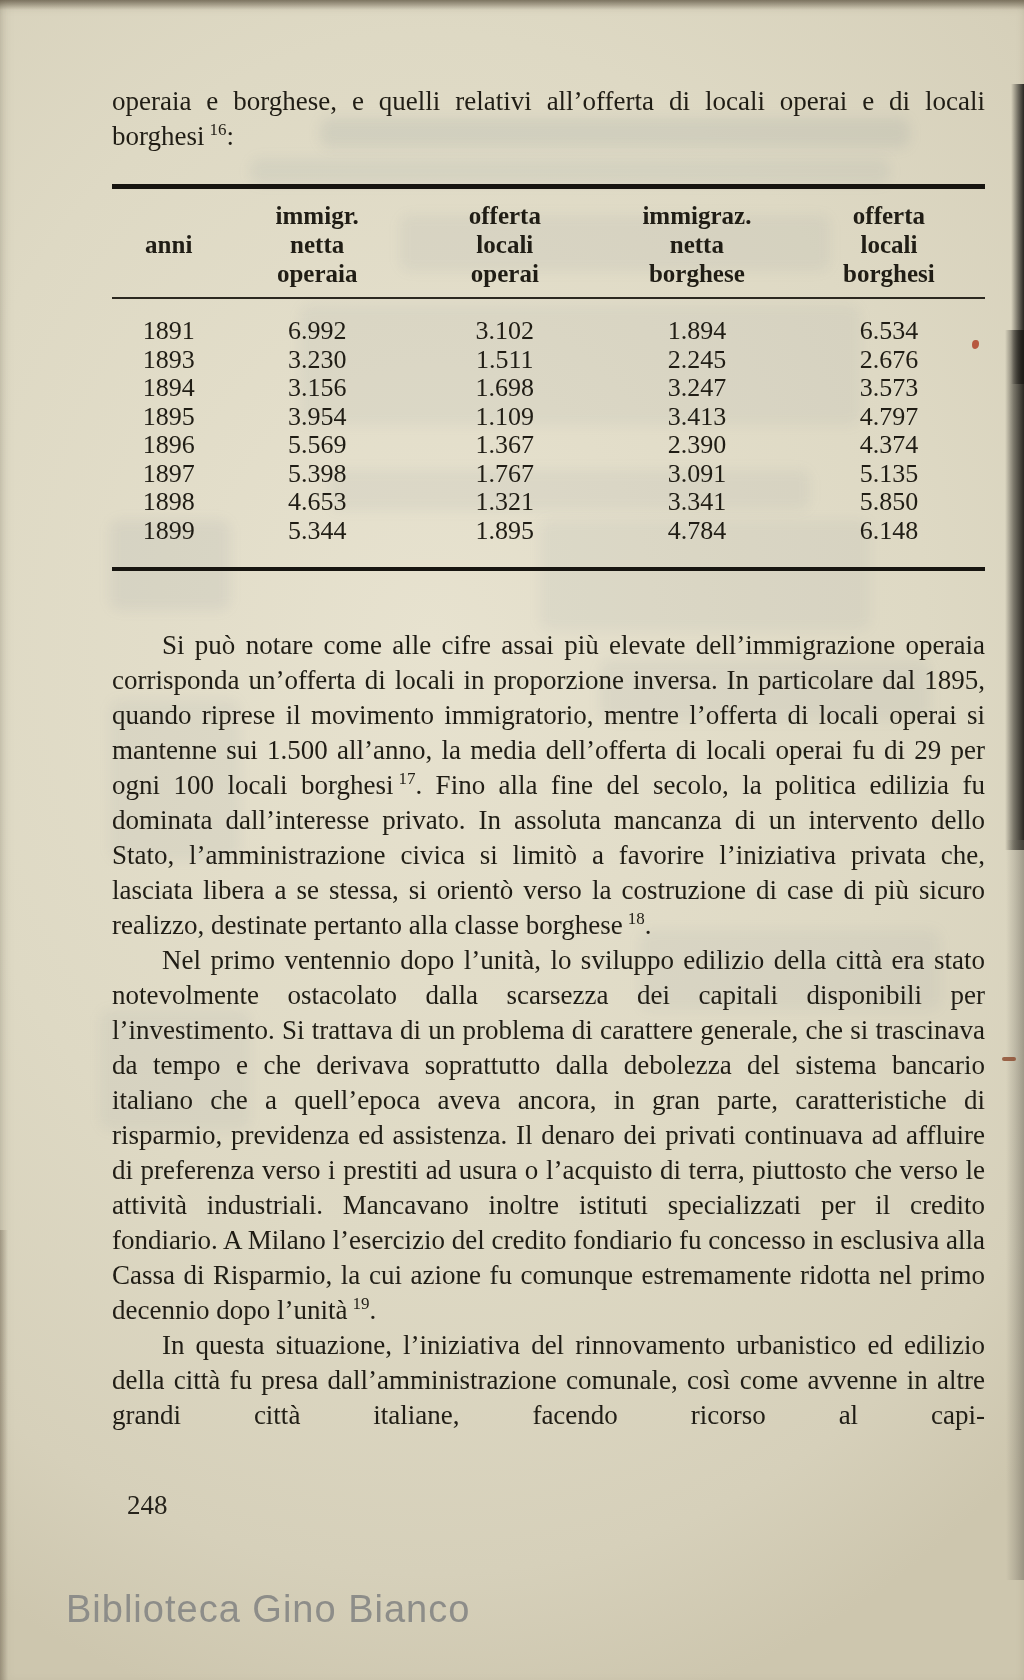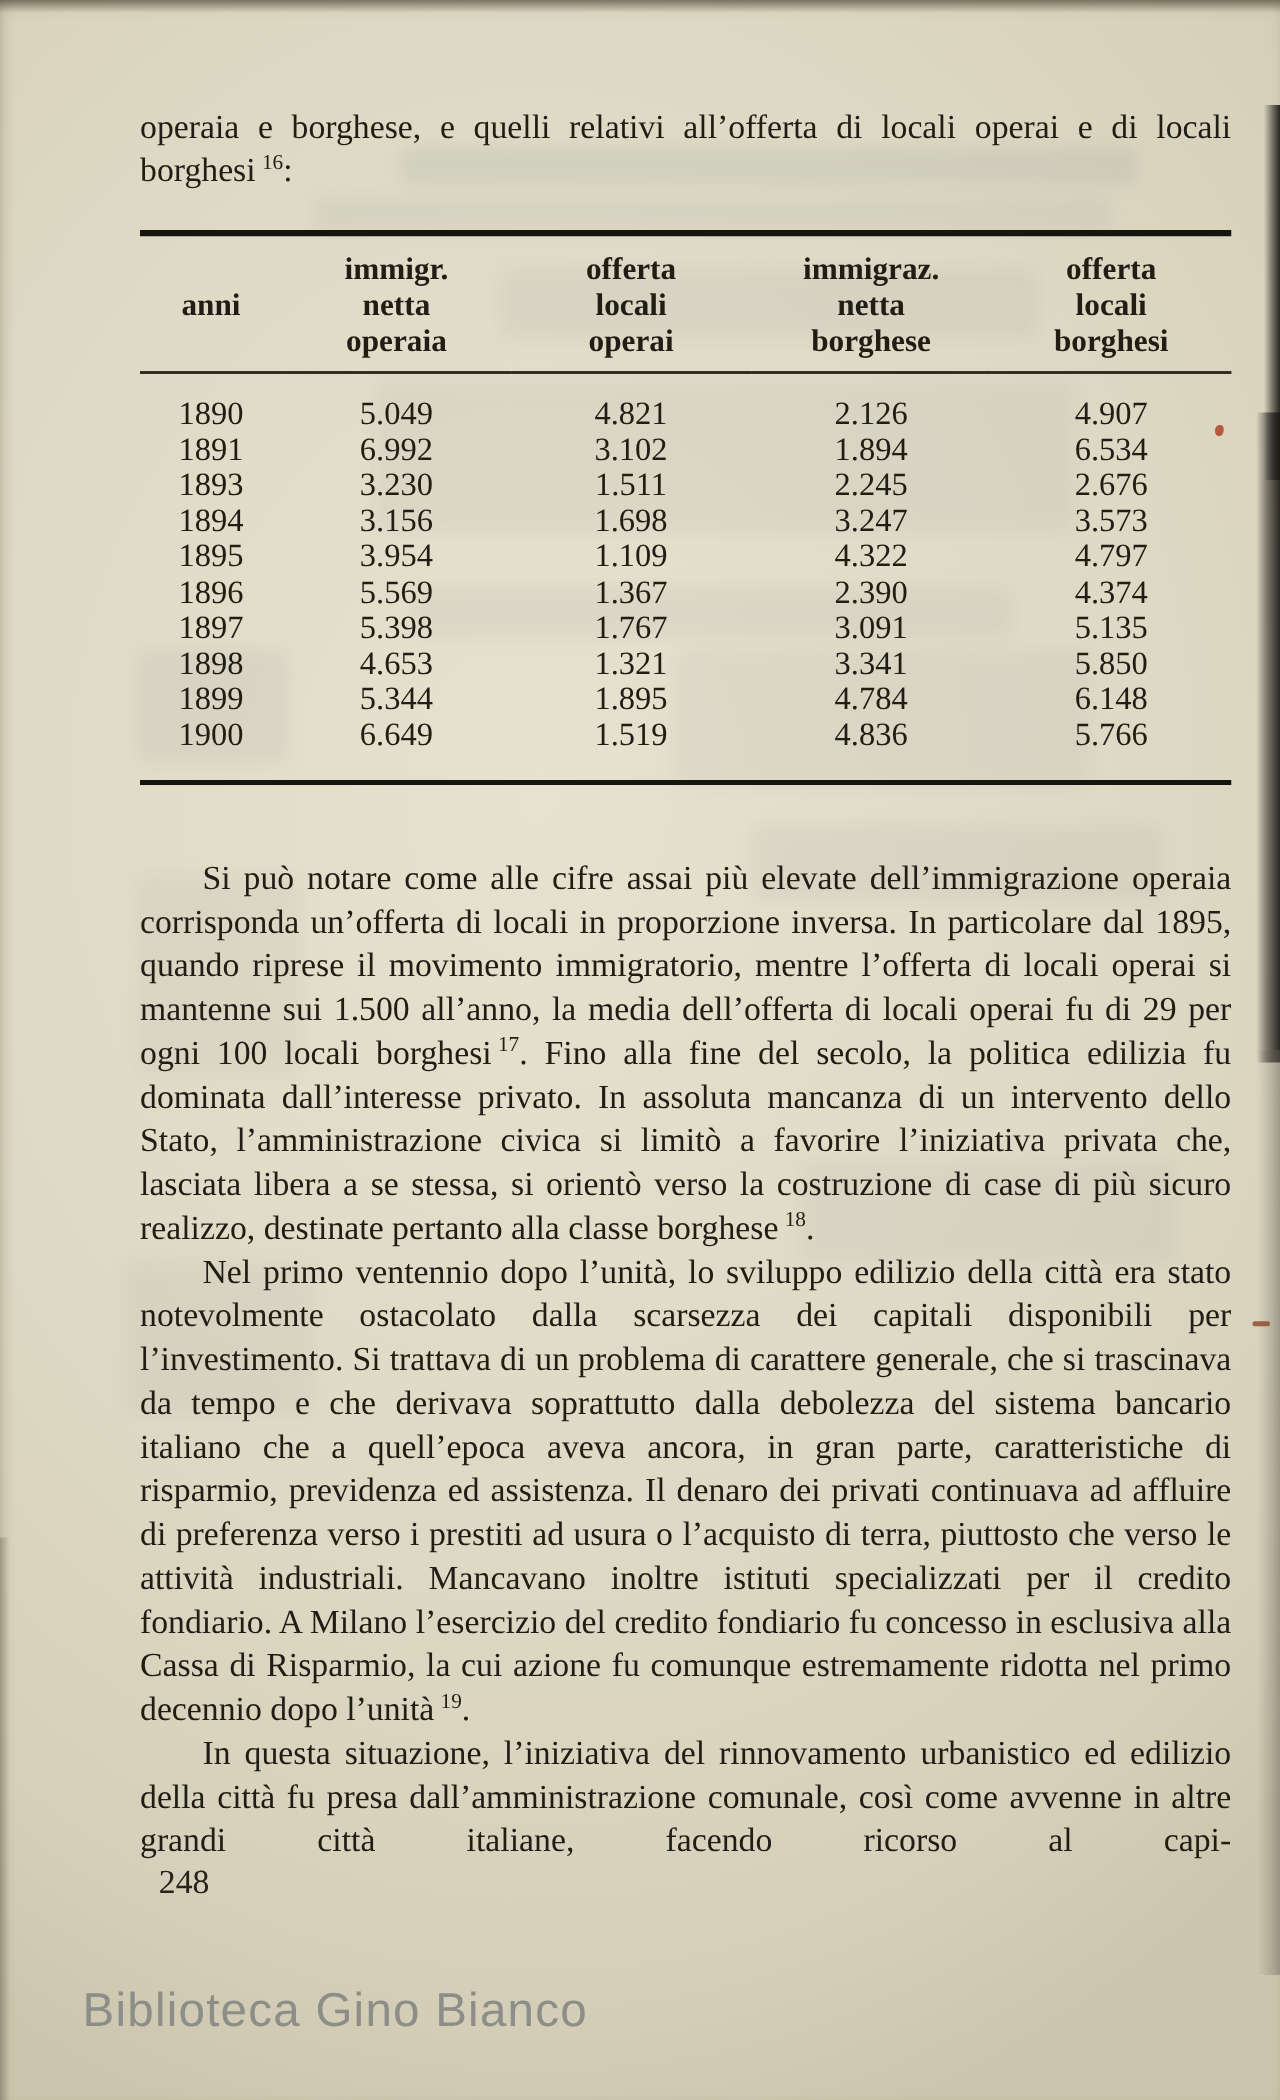--- a/index.html
+++ b/index.html
@@ -167,27 +167,20 @@
             </th>
             <th>
               <span>offerta</span>
               <span>locali</span>
               <span>borghesi</span>
             </th>
           </tr>
         </thead>
         <tbody>
             <tr>
-        <td>1890</td>
-        <td>5.049</td>
-        <td>4.821</td>
-        <td>2.126</td>
-        <td>4.907</td>
-      </tr>
-            <tr>
         <td>1891</td>
         <td>6.992</td>
         <td>3.102</td>
         <td>1.894</td>
         <td>6.534</td>
       </tr>
             <tr>
         <td>1893</td>
         <td>3.230</td>
         <td>1.511</td>
@@ -198,21 +191,21 @@
         <td>1894</td>
         <td>3.156</td>
         <td>1.698</td>
         <td>3.247</td>
         <td>3.573</td>
       </tr>
             <tr>
         <td>1895</td>
         <td>3.954</td>
         <td>1.109</td>
-        <td>4.322</td>
+        <td>3.413</td>
         <td>4.797</td>
       </tr>
             <tr>
         <td>1896</td>
         <td>5.569</td>
         <td>1.367</td>
         <td>2.390</td>
         <td>4.374</td>
       </tr>
             <tr>
@@ -229,27 +222,20 @@
         <td>3.341</td>
         <td>5.850</td>
       </tr>
             <tr>
         <td>1899</td>
         <td>5.344</td>
         <td>1.895</td>
         <td>4.784</td>
         <td>6.148</td>
       </tr>
-            <tr>
-        <td>1900</td>
-        <td>6.649</td>
-        <td>1.519</td>
-        <td>4.836</td>
-        <td>5.766</td>
-      </tr>
           </tbody>
       </table>
     </div>
 
     <div class="body-text">
       <p><span>Si può notare come alle cifre assai più elevate dell’immigrazione operaia corrisponda un’offerta di locali in proporzione inversa. In particolare dal 1895, quando riprese il movimento immigratorio, mentre l’offerta di locali operai si mantenne sui 1.500 all’anno, la media dell’offerta di locali operai fu di 29 per ogni 100 locali borghesi</span><sup class="fn">17</sup><span>. Fino alla fine del secolo, la politica edilizia fu dominata dall’interesse privato. In assoluta mancanza di un intervento dello Stato, l’amministrazione civica si limitò a favorire l’iniziativa privata che, lasciata libera a se stessa, si orientò verso la costruzione di case di più sicuro realizzo, destinate pertanto alla classe borghese</span><sup class="fn">18</sup><span>.</span></p>
 
       <p><span>Nel primo ventennio dopo l’unità, lo sviluppo edilizio della città era stato notevolmente ostacolato dalla scarsezza dei capitali disponibili per l’investimento. Si trattava di un problema di carattere generale, che si trascinava da tempo e che derivava soprattutto dalla debolezza del sistema bancario italiano che a quell’epoca aveva ancora, in gran parte, caratteristiche di risparmio, previdenza ed assistenza. Il denaro dei privati continuava ad affluire di preferenza verso i prestiti ad usura o l’acquisto di terra, piuttosto che verso le attività industriali. Mancavano inoltre istituti specializzati per il credito fondiario. A Milano l’esercizio del credito fondiario fu concesso in esclusiva alla Cassa di Risparmio, la cui azione fu comunque estremamente ridotta nel primo decennio dopo l’unità</span><sup class="fn">19</sup><span>.</span></p>
 
       <p class="flush-last"><span>In questa situazione, l’iniziativa del rinnovamento urbanistico ed edilizio della città fu presa dall’amministrazione comunale, così come avvenne in altre grandi città italiane, facendo ricorso al capi-</span></p>

